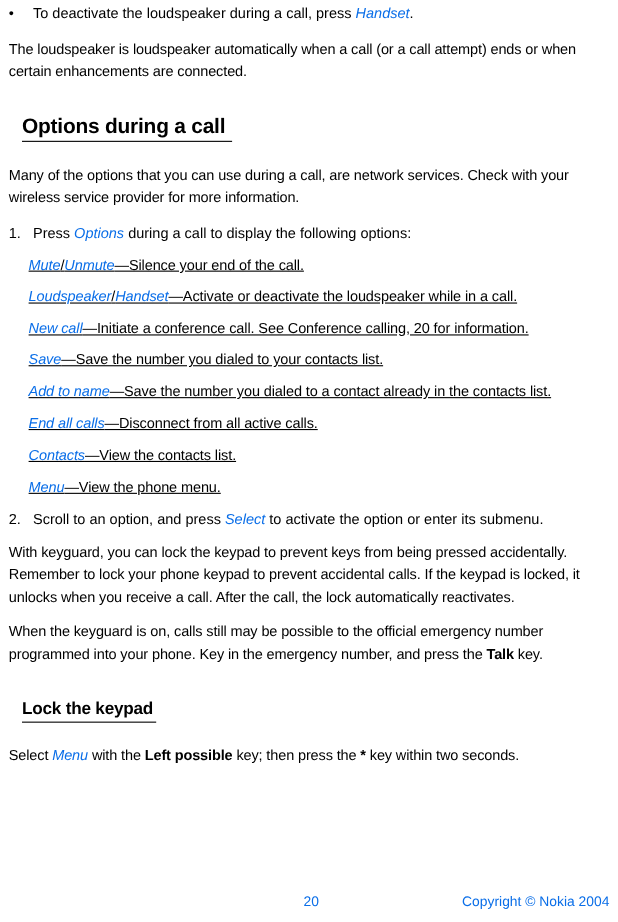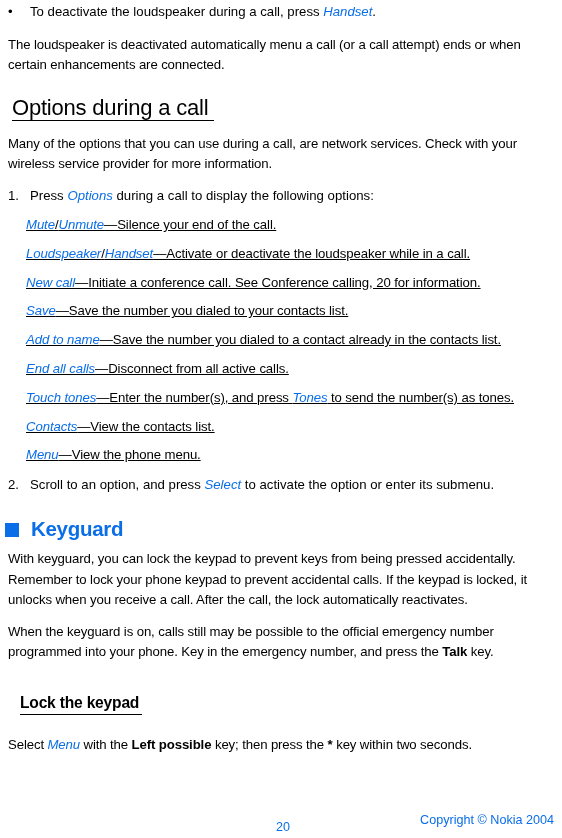--- a/index.html
+++ b/index.html
@@ -83,28 +83,28 @@
     margin-left: 18px;
     font-size: 13.2px;
     line-height: 20.5px;
     margin-bottom: 8.3px;
     letter-spacing: -0.1px;
     text-decoration: underline;
   }
 
   
   .h2-underline {
-    font-size: 22px;
-    font-weight: normal;
+    font-size: 19px;
+    font-weight: bold;
     line-height: 22px;
     display: inline-block;
     border-bottom: 1.4px solid #000000;
     padding-bottom: 1px;
     padding-right: 6px;
-    margin: 4px;
+    margin: 12px;
     letter-spacing: -0.2px;
   }
   .h2-wrap {
     margin-top: 17px;
     margin-bottom: 9px;
   }
   .h3-wrap {
     margin-top: 18px;
     margin-bottom: 8px;
   }
@@ -165,21 +165,21 @@
     bottom: 8px;
     width: 562px;
     height: 20px;
     color: #0a6ee8;
     font-size: 12.6px;
     line-height: 20px;
   }
   .footer-page {
     position: absolute;
     left: 271px;
-    top: 7px;
+    top: 0;
     text-align: center;
     width: 24px;
   }
   .footer-copy {
     position: absolute;
     right: 8px;
     top: 0;
     text-align: left;
     white-space: nowrap;
   }
@@ -188,54 +188,49 @@
 <body>
 
 <div class="page">
   <div class="content">
 
     <div class="bullet-row">
       <span class="bullet-mark">•</span>
       <span class="bullet-body"><span>To deactivate the loudspeaker during a call, press </span><span class="ui">Handset</span><span>.</span></span>
     </div>
 
-    <p class="para block"><span>The loudspeaker is deactivated automatically menu a call (or a call attempt) ends or when certain enhancements are connected.</span></p>
+    <p class="para block"><span>The loudspeaker is loudspeaker automatically when a call (or a call attempt) ends or when certain enhancements are connected.</span></p>
 
     <div class="h2-wrap">
       <span class="h2-underline">Options during a call</span>
     </div>
 
     <p class="para block"><span>Many of the options that you can use during a call, are network services. Check with your wireless service provider for more information.</span></p>
 
     <div class="num-row">
       <span class="num-mark">1.</span>
       <span class="num-body"><span>Press </span><span class="ui">Options</span><span> during a call to display the following options:</span></span>
     </div>
 
     <div>
       <div class="opt-line"><span class="ui">Mute</span><span class="sep">/</span><span class="ui">Unmute</span><span>—Silence your end of the call.</span></div>
       <div class="opt-line"><span class="ui">Loudspeaker</span><span class="sep">/</span><span class="ui">Handset</span><span>—Activate or deactivate the loudspeaker while in a call.</span></div>
       <div class="opt-line"><span class="ui">New call</span><span>—Initiate a conference call. See Conference calling, 20 for information.</span></div>
       <div class="opt-line"><span class="ui">Save</span><span>—Save the number you dialed to your contacts list.</span></div>
       <div class="opt-line"><span class="ui">Add to name</span><span>—Save the number you dialed to a contact already in the contacts list.</span></div>
       <div class="opt-line"><span class="ui">End all calls</span><span>—Disconnect from all active calls.</span></div>
-      <div class="opt-line"><span class="ui">Touch tones</span><span>—Enter the number(s), and press </span><span class="ui">Tones</span><span> to send the number(s) as tones.</span></div>
       <div class="opt-line"><span class="ui">Contacts</span><span>—View the contacts list.</span></div>
       <div class="opt-line"><span class="ui">Menu</span><span>—View the phone menu.</span></div>
     </div>
 
     <div class="num-row" style="margin-top:9px;">
       <span class="num-mark">2.</span>
       <span class="num-body"><span>Scroll to an option, and press </span><span class="ui">Select</span><span> to activate the option or enter its submenu.</span></span>
     </div>
 
-    <div class="h1-wrap">
-      <span class="h1-square"></span>
-      <span class="h1-text">Keyguard</span>
-    </div>
 
     <p class="para block"><span>With keyguard, you can lock the keypad to prevent keys from being pressed accidentally. Remember to lock your phone keypad to prevent accidental calls. If the keypad is locked, it unlocks when you receive a call. After the call, the lock automatically reactivates.</span></p>
 
     <p class="para block"><span>When the keyguard is on, calls still may be possible to the official emergency number programmed into your phone. Key in the emergency number, and press the </span><span class="b">Talk</span><span> key.</span></p>
 
     <div class="h3-wrap">
       <span class="h3-underline">Lock the keypad</span>
     </div>
 
     <p class="para"><span>Select </span><span class="ui">Menu</span><span> with the </span><span class="b">Left possible</span><span> key; then press the </span><span class="b">*</span><span> key within two seconds.</span></p>

